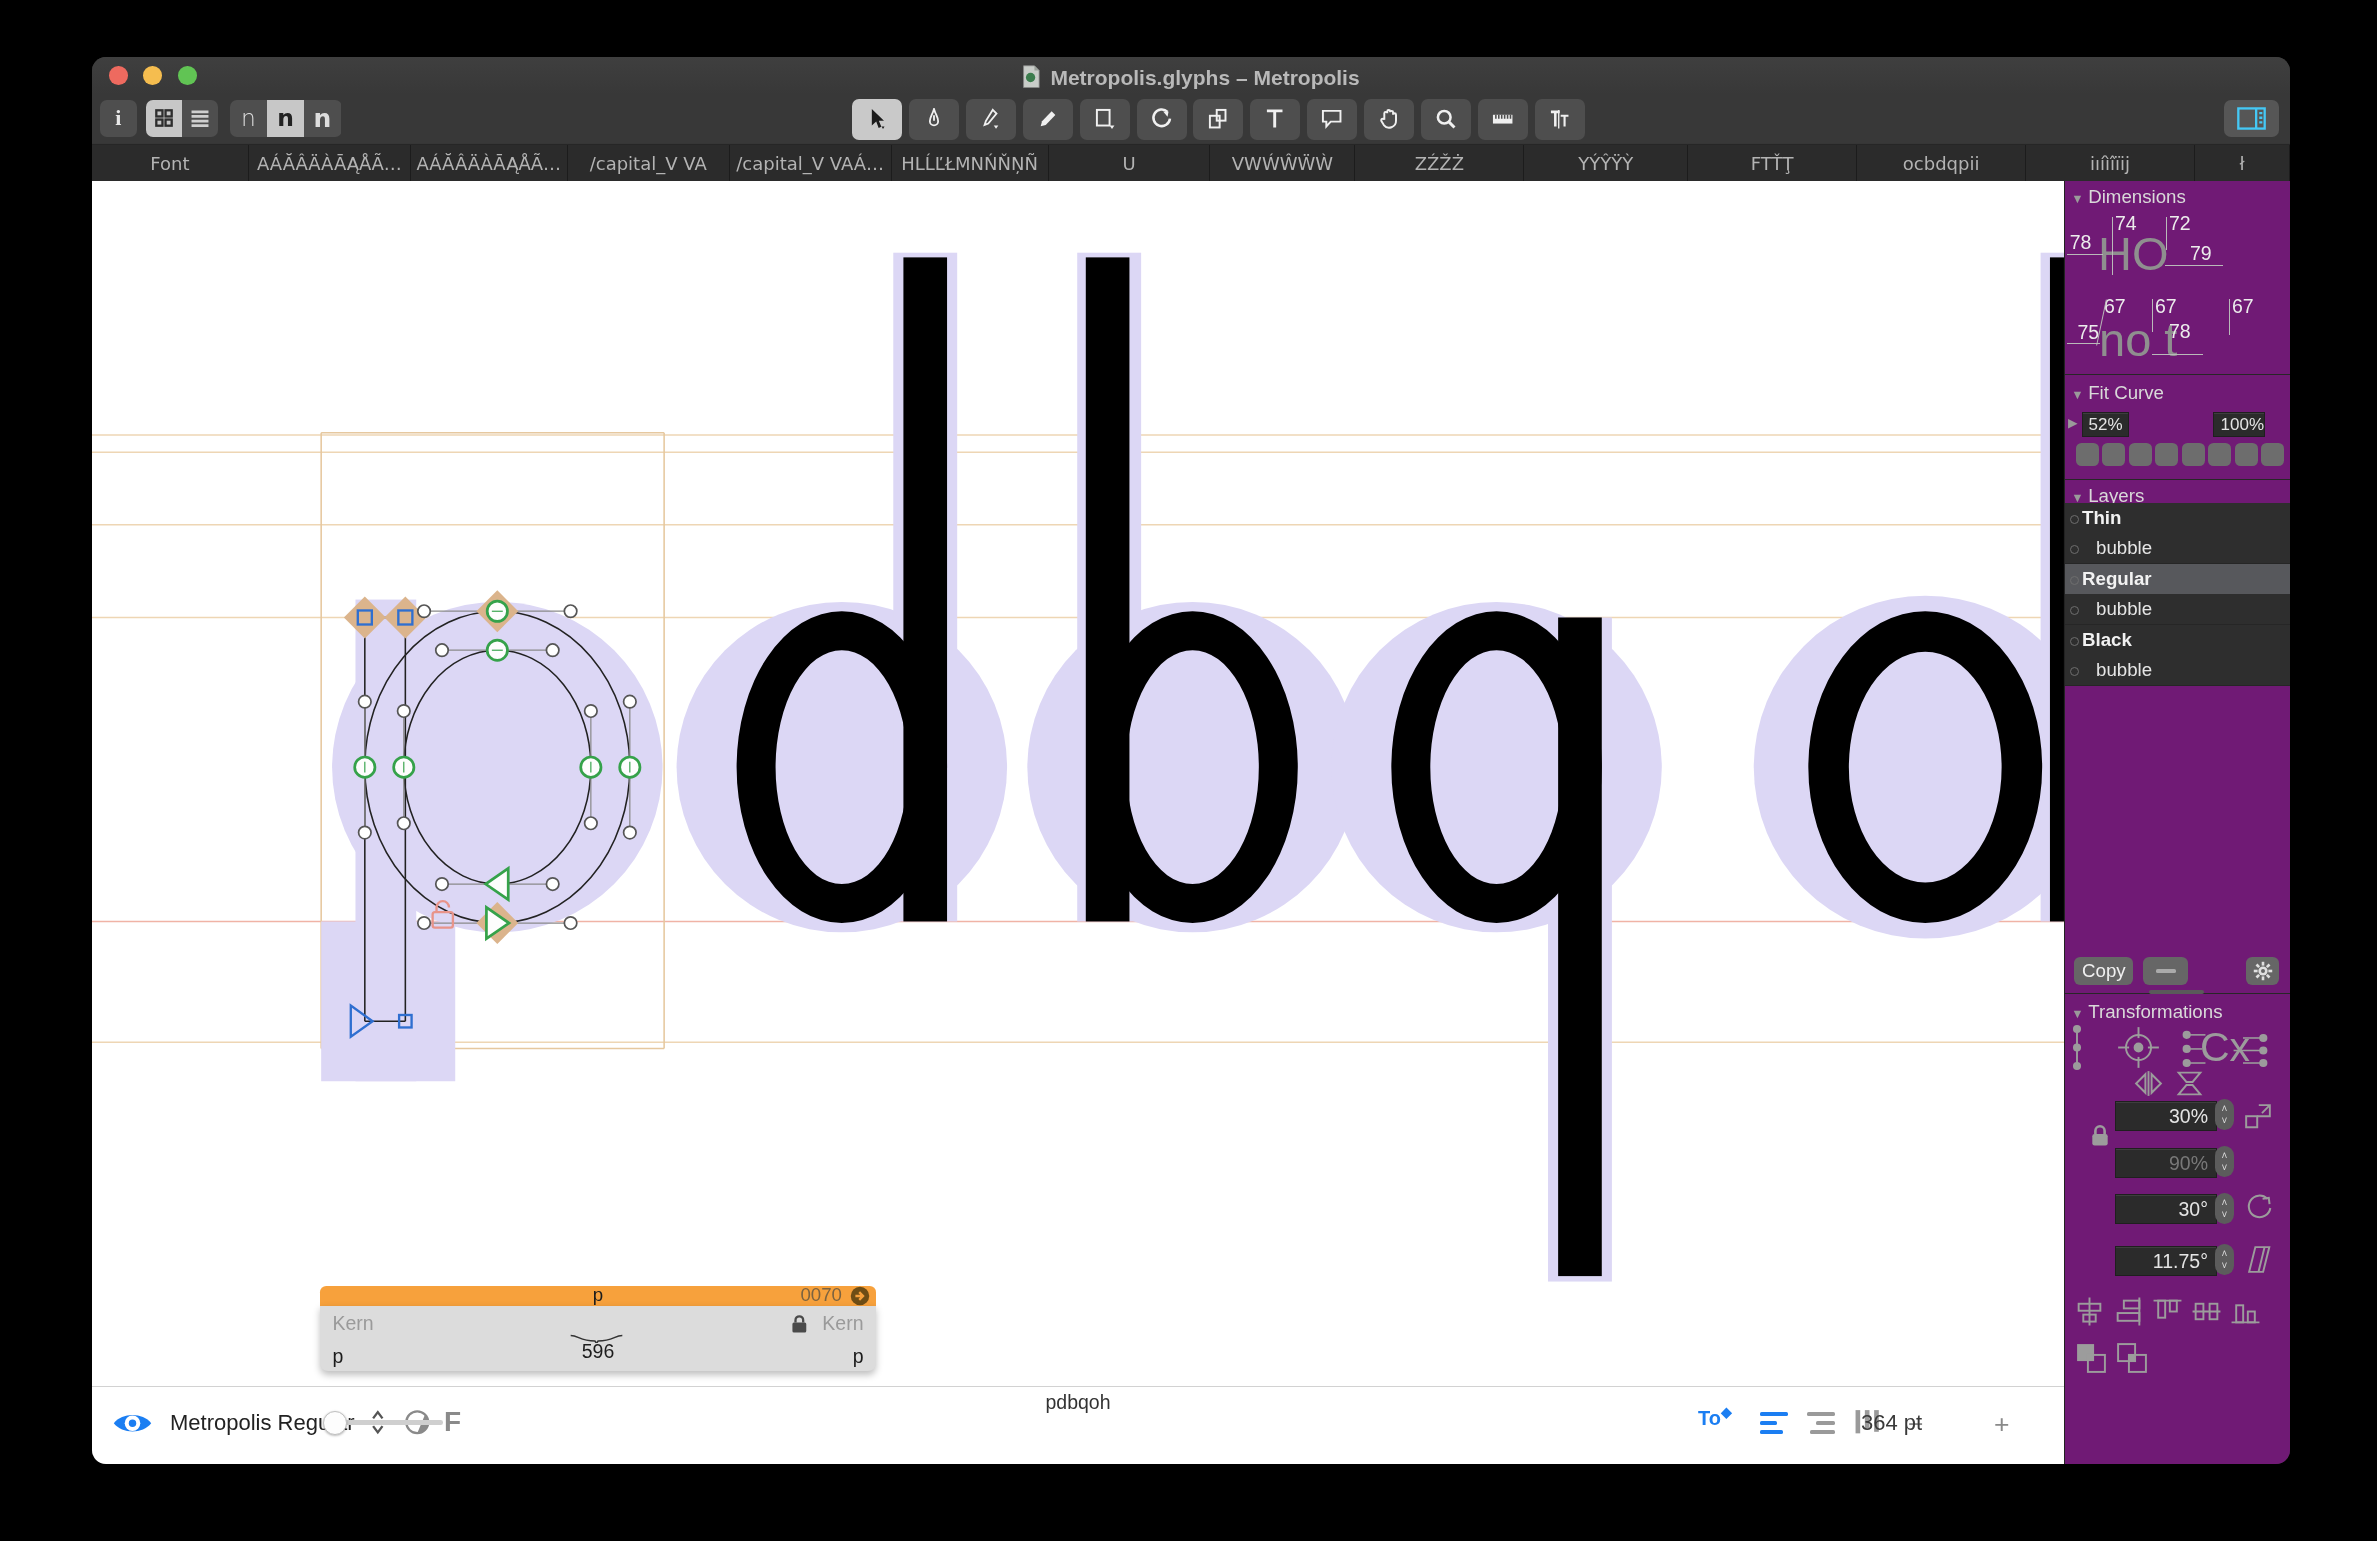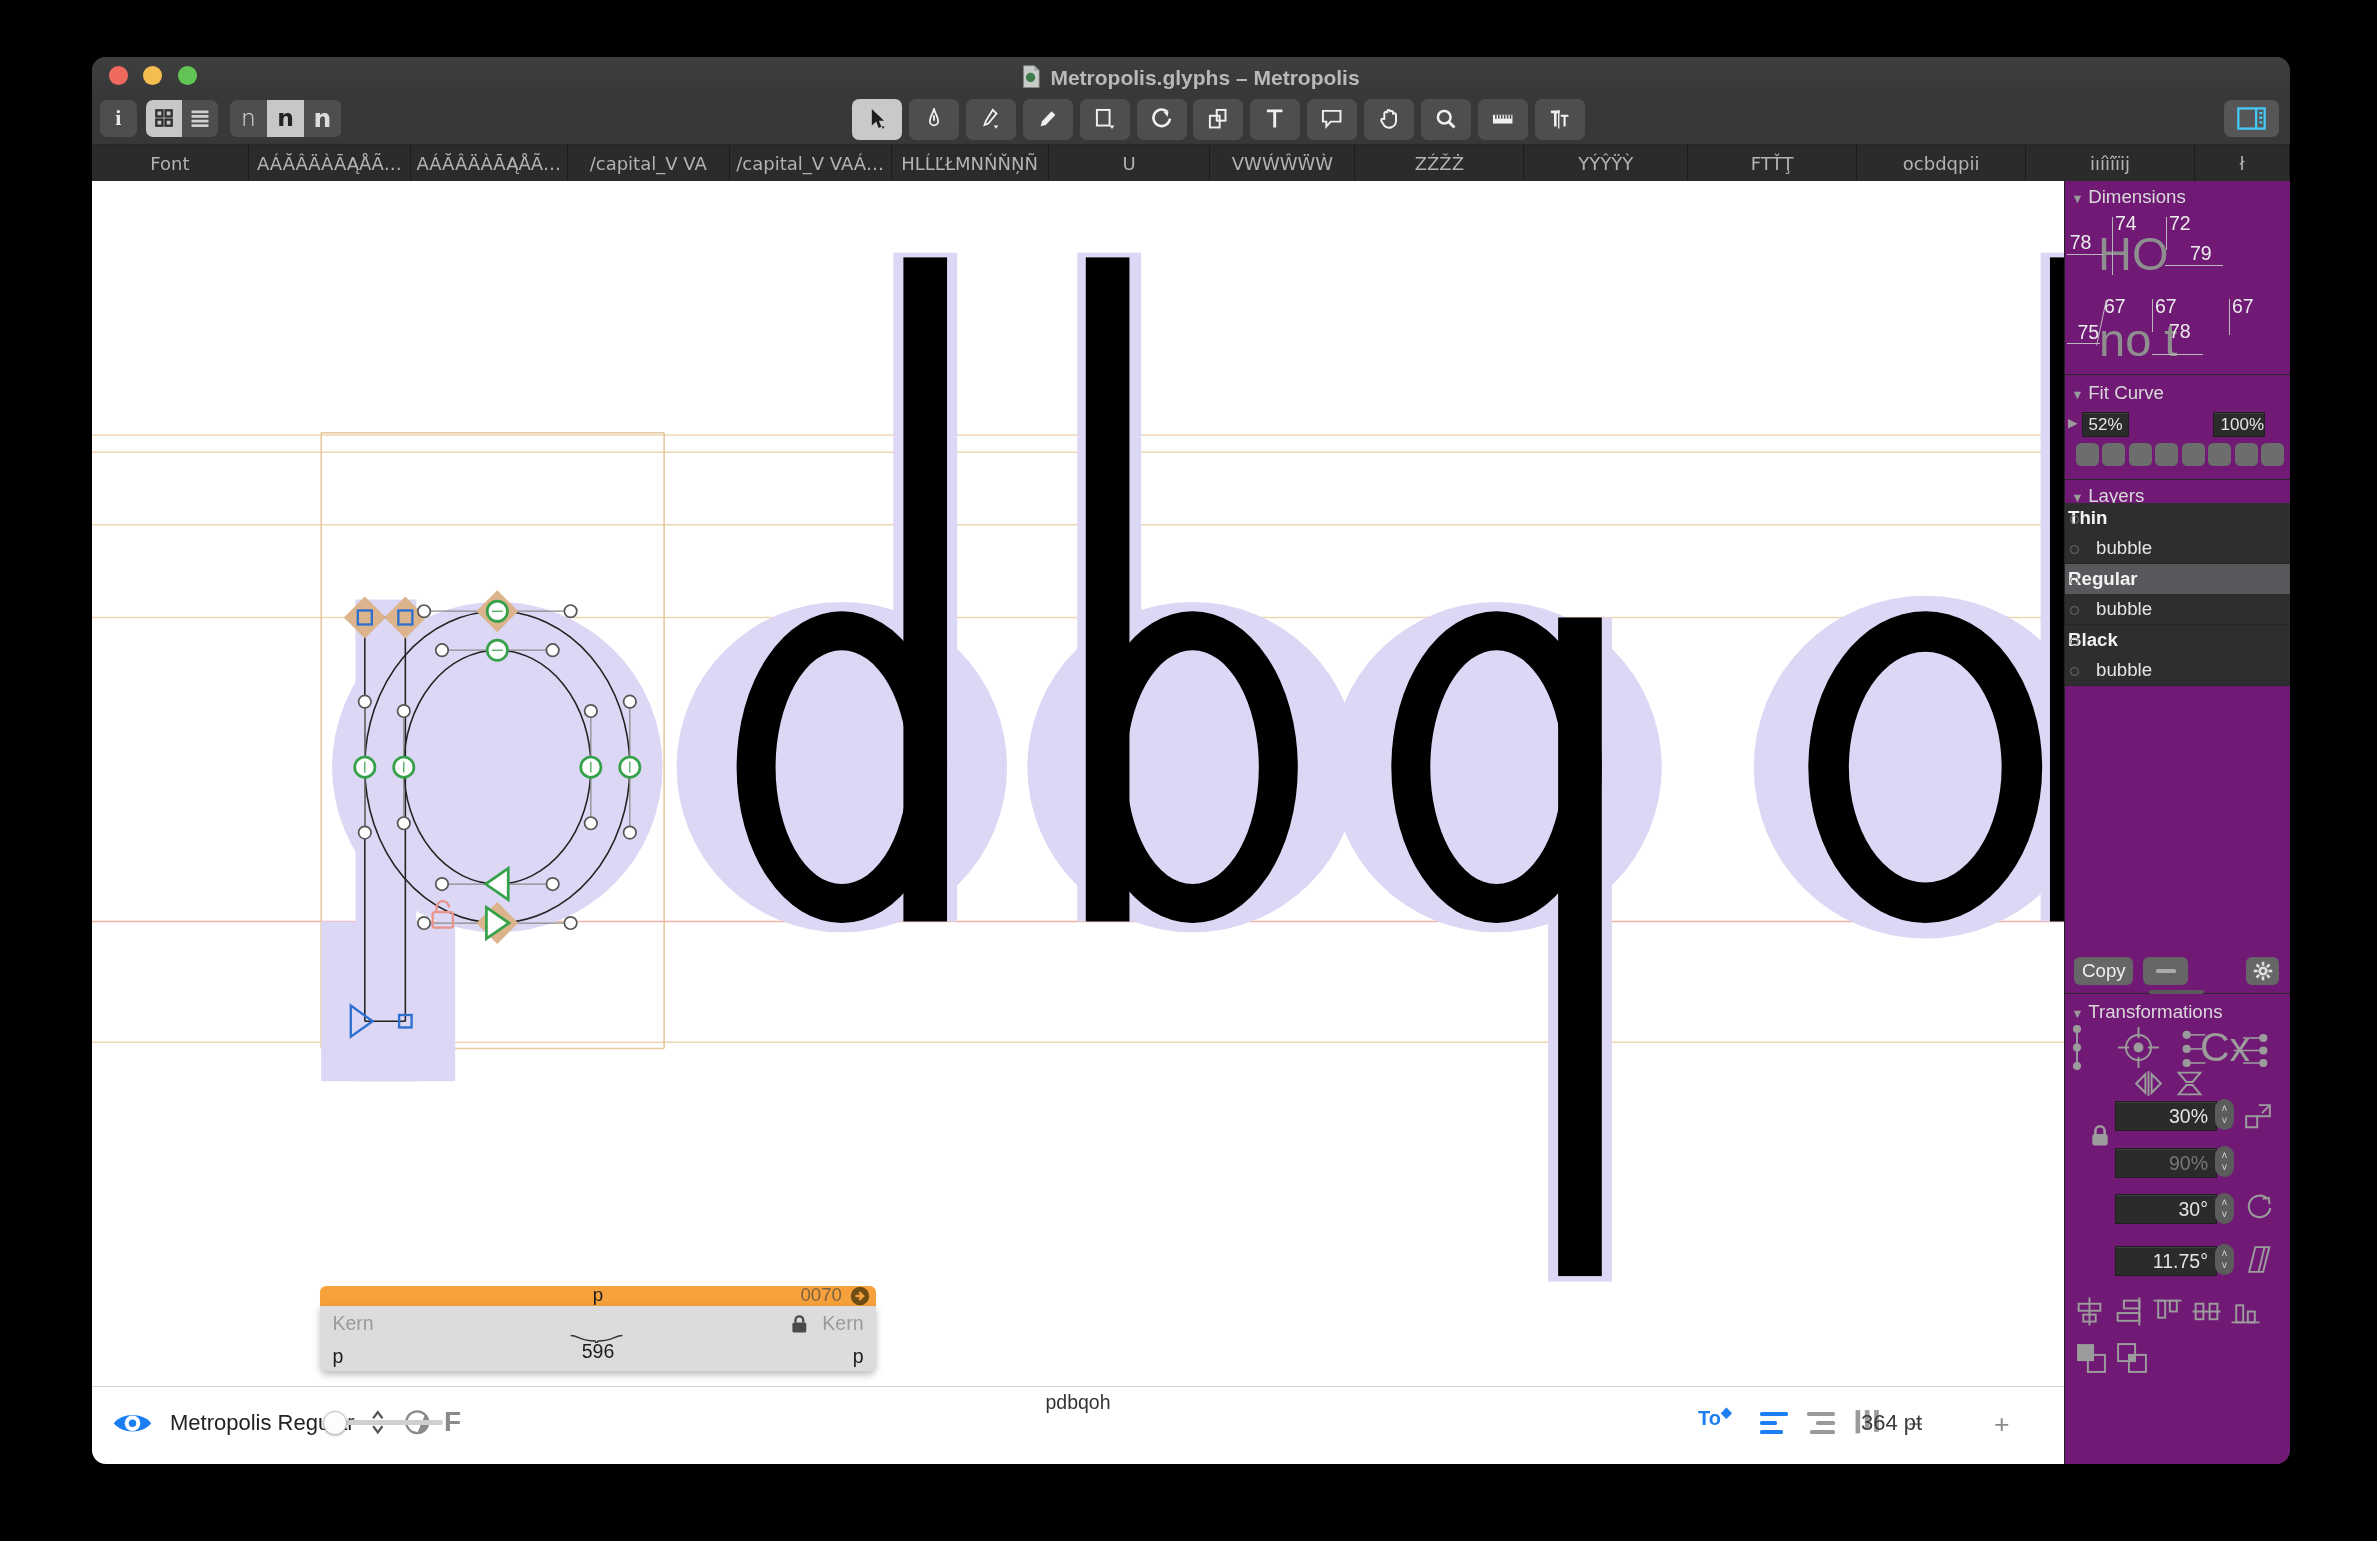--- a/index.html
+++ b/index.html
@@ -57,21 +57,21 @@
   .dimline{position:absolute;background:#b9b9b9;}
   .field{position:absolute;background:#2b2b2b;border:0.8px solid #1f1f1f;box-shadow:inset 0 0.8px 0 #454545;
          color:#e4e4e4;font-size:19.5px;text-align:right;padding-right:7.8px;height:28px;line-height:28px;}
   .field.dim{color:#787878;}
   .stepper{position:absolute;width:18.7px;height:31px;background:#5c5c5c;border-radius:9.4px;
            color:#ddd;font-size:10px;text-align:center;line-height:12.5px;padding-top:3.9px;box-sizing:border-box;}
   .fitbtn{position:absolute;width:23.4px;height:23.4px;background:#6d6d6d;border-radius:5.5px;}
   .lrow{position:absolute;left:0;width:100%;height:30px;background:#2e2e2e;border-bottom:0.8px solid #262626;
         line-height:30px;}
   .lrow .nm{margin-left:31px;color:#e6e6e6;}
-  .lrow.bold .nm{font-weight:bold;color:#f2f2f2;margin-left:3px;}
+  .lrow.bold .nm{font-weight:bold;color:#f2f2f2;margin-left:17px;}
   .lrow.sel{background:#57585c;}
   .lrow .ldot{position:absolute;left:4.7px;top:11.7px;width:7.8px;height:7.8px;border:1.6px solid #6e6e6e;border-radius:50%;}
   .sbtn{position:absolute;background:#666;border-radius:6.2px;color:#f0f0f0;font-size:18.7px;
         display:flex;align-items:center;justify-content:center;text-align:right;}
   .ticon{position:absolute;color:#9c9c9c;}
   .ticon svg{stroke:#9c9c9c;fill:none;stroke-width:2.5;}
   
   #statusbar{position:absolute;left:0;top:1329px;width:1972px;height:78px;background:#fff;
              border-top:0.8px solid #d2d2d2;}
   #sb-font{position:absolute;left:78px;top:23.4px;color:#222;font-size:22px;}

